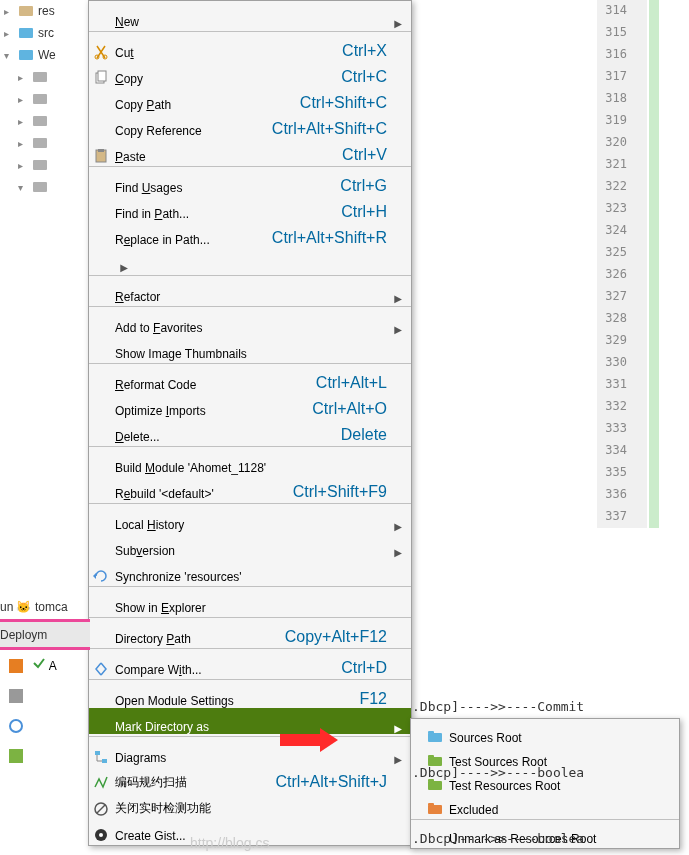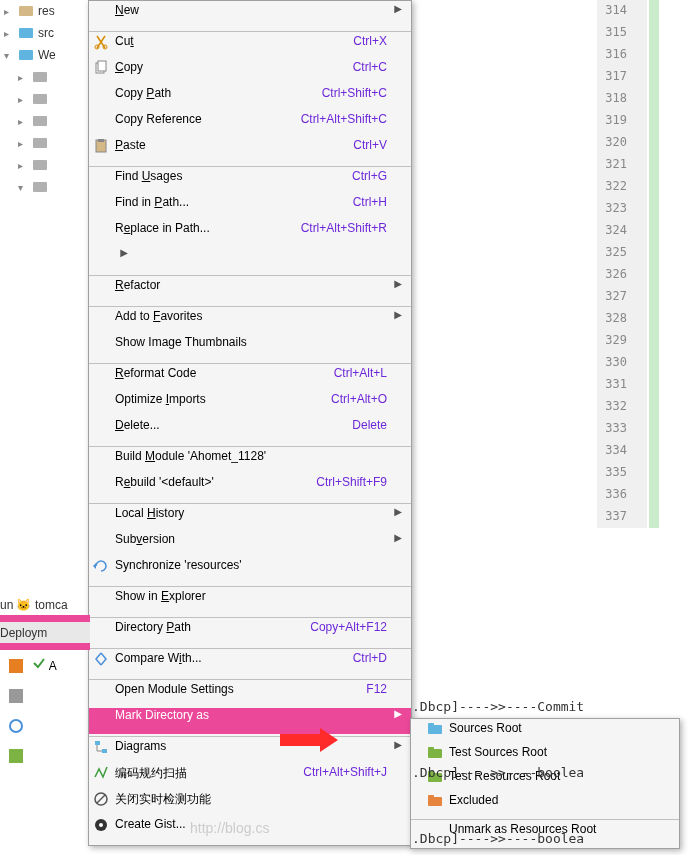--- a/index.html
+++ b/index.html
@@ -39,43 +39,43 @@
       position: absolute;
       left: 88px; top: 0;
       width: 324px;
       background: #f5f5f5;
       border: 1px solid #a0a0a0;
       box-shadow: 2px 2px 6px rgba(0,0,0,0.3);
       padding: 2px 0;
     }
     .menu-item {
       display: flex;
-      align-items: flex-start;
+      align-items: flex-end;
       height: 26px;
       padding: 0 6px 0 0;
       cursor: pointer;
     }
     .menu-item.highlighted {
-      background: #ec4899;
+      background: #4d7c0f;
       color: #fff;
     }
     .menu-icon {
       width: 24px;
       display: flex;
       justify-content: center;
       align-items: center;
     }
     .menu-label {
       flex: 1;
       padding-left: 2px;
     }
     .menu-label u { text-decoration: underline; }
     .menu-shortcut {
-      color: #6d28d9;
-      font-size: 12px;
+      color: #0369a1;
+      font-size: 16px;
       padding-right: 4px;
     }
     .menu-item.highlighted .menu-shortcut { color: #fff; }
     .menu-arrow {
       width: 14px;
       text-align: center;
       color: #555;
       font-size: 10px;
     }
     .menu-item.highlighted .menu-arrow { color: #fff; }
@@ -123,21 +123,21 @@
     .bottom-left {
       position: absolute;
       left: 0;
       top: 594px;
       width: 90px;
     }
     .tab-row {
       display: flex;
       align-items: center;
       height: 28px;
-      border-bottom: 7px solid #ec4899;
+      border-bottom: 3px solid #ec4899;
       font-size: 12px;
       color: #333;
       overflow: hidden;
       white-space: nowrap;
     }
     .toolbar-icon {
       width: 28px; height: 28px;
       display: flex;
       align-items: center;
       justify-content: center;
@@ -150,21 +150,21 @@
       left: 412px;
       font-family: Consolas, monospace;
       font-size: 13px;
       line-height: 22px;
       color: #333;
       white-space: pre;
     }
 
     .watermark {
       position: absolute;
-      bottom: 19px;
+      bottom: 4px;
       left: 190px;
       color: #ccc;
       font-size: 14px;
       font-family: Arial, sans-serif;
     }
   </style>
 </head>
 <body>
 
 <div class="tree-panel">

